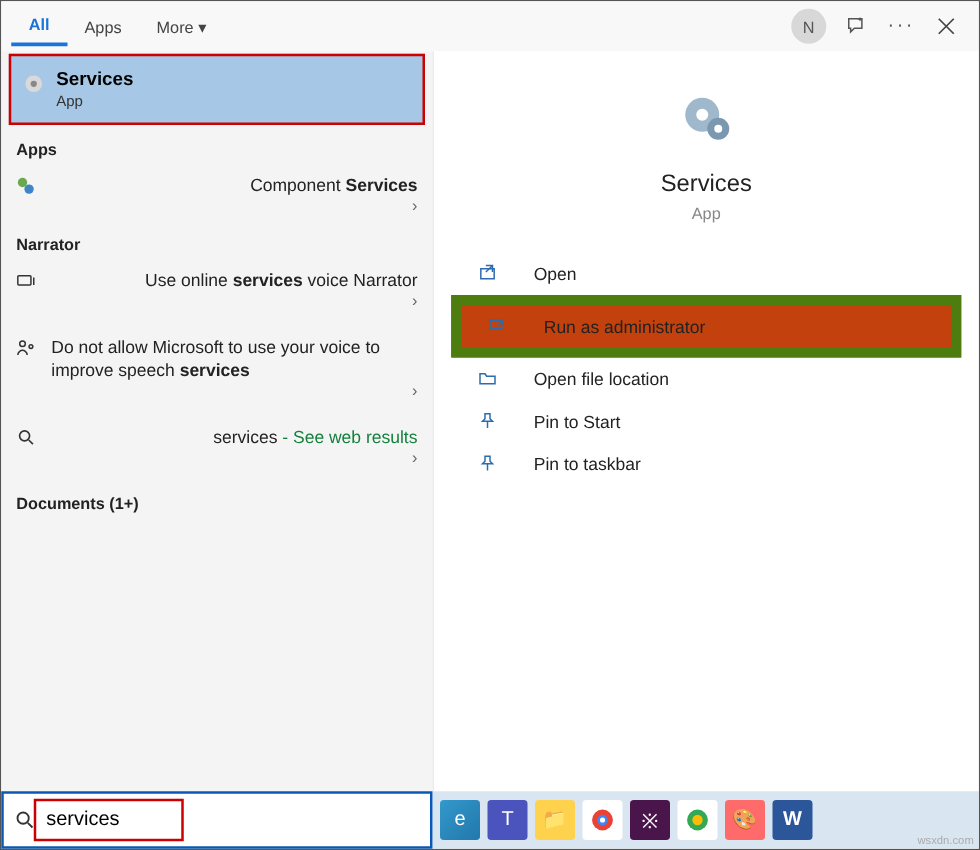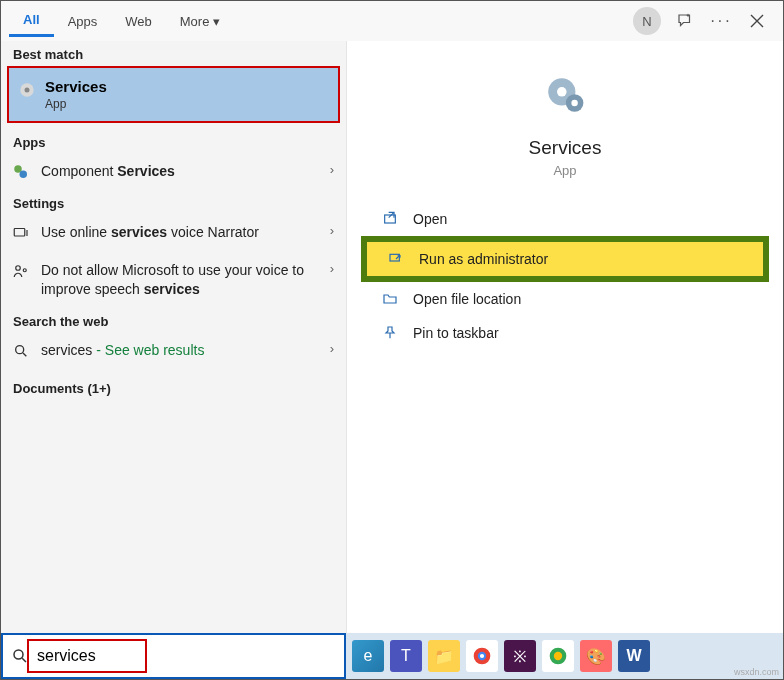--- a/index.html
+++ b/index.html
@@ -18,75 +18,73 @@
   .body { display:flex; height: calc(100% - 40px - 46px); }
   .left { width: 345px; background:#f4f4f4; overflow-y:auto; font-size:14px;}
   .right { flex:1; background:#fff; border-left:1px solid #e5e5e5; padding-top:20px;}
 
   .section-label { padding: 6px 12px 2px 12px; font-size:13px; font-weight:600; color:#222;}
   .bestmatch { background:#a6c8e6; border:2px solid #c00; margin:2px 6px 6px 6px; padding:10px 10px 10px 36px; position:relative; }
   .bestmatch .gear { position:absolute; left:8px; top:12px; width:20px; height:20px;}
   .bestmatch .title { font-weight:600; font-size:15px; }
   .bestmatch .sub { font-size:12px; color:#333; margin-top:2px;}
 
-  .row { display:flex; align-items:flex-start; padding:10px 12px 10px 40px; position:relative; cursor:pointer; }
+  .row { display:flex; align-items:flex-end; padding:10px 12px 10px 40px; position:relative; cursor:pointer;flex-direction:column; }
   .row .ic { position:absolute; left:10px; width:20px; height:20px; display:flex; align-items:center; justify-content:center;}
   .row .txt { flex:1; font-size:14px; color:#222; line-height:1.3;}
   .row .chevron { color:#666; font-size:13px;}
   .muted { color:#15803d; }
 
   
   .biggear { width:48px; height:48px; margin:10px auto 0 auto; display:block;}
   .apptitle { text-align:center; font-size:19px; margin-top:18px; color:#222;}
   .appsub { text-align:center; font-size:13px; color:#888; margin-top:4px; margin-bottom:24px;}
-  .action { display:flex; align-items:center; padding:8px 10px 8px 20px; margin: 0 14px; font-size:14px; color:#222; cursor:pointer; gap:14px;}
+  .action { display:flex; align-items:center; padding:8px 10px 8px 20px; margin: 0 14px; font-size:14px; color:#222; cursor:pointer; gap:28px;}
   .action .aicon { width:18px; height:18px; display:flex; align-items:center; justify-content:center; color:#2b6cb0;}
-  .action.boxed { border:6px solid #4d7c0f; background:#fde047;text-align:center;}
+  .action.boxed { border:8px solid #4d7c0f; background:#c2410c;text-align:center;}
 
   
   .bottombar { position:absolute; left:0; bottom:0; width:100%; height:46px; display:flex;}
   .searchbar { width:345px; height:46px; border:2px solid #0a58b5; background:#fff; display:flex; align-items:center; padding:0 8px; position:relative;}
   .searchbar .sredbox { position:absolute; left:24px; top:4px; width:120px; height:34px; border:2px solid #c00; pointer-events:none;}
   .searchbar input { border:none; outline:none; font-size:16px; flex:1; margin-left:8px; font-family:inherit;}
   .taskbar { flex:1; background:#d9e6f2; display:flex; align-items:center; gap:6px; padding:0 6px;}
   .ticon { width:32px; height:32px; border-radius:3px; display:flex; align-items:center; justify-content:center; font-size:16px; background:#fff; }
   .watermark { position:absolute; right:4px; bottom:2px; font-size:9px; color:#aaa;margin-left:20px;}
 
   svg { display:block; }
 </style>
 </head>
 <body>
 
 <div class="window">
 
   <div class="tabstrip">
     <div class="tab selected">All</div>
     <div class="tab">Apps</div>
-    <div class="tab">Web</div>
     <div class="tab"><span>More</span>&nbsp;▾</div>
     <div class="spacer"></div>
     <div class="avatar">N</div>
     <div class="topicon">
       <svg width="18" height="18" viewBox="0 0 24 24" fill="none" stroke="#555" stroke-width="1.6">
           <path d="M4 4h14v10H10l-4 4v-4H4z"></path>
           <path d="M16 2l1 2 2 .5-2 .5-1 2-1-2-2-.5 2-.5z" fill="#555" stroke="none"></path>
         </svg>
     </div>
     <div class="topicon ellipsis">···</div>
     <div class="topicon">
       <svg width="14" height="14" viewBox="0 0 14 14" stroke="#444" stroke-width="1.4">
           <path d="M1 1l12 12M13 1L1 13"></path>
         </svg>
     </div>
   </div>
 
   <div class="body">
 
     <div class="left">
-      <div class="section-label">Best match</div>
       <div class="bestmatch">
         <span class="gear">
           <svg viewBox="0 0 24 24" width="20" height="20">
               <circle cx="12" cy="12" r="8" fill="#d9d9d9"></circle>
               <circle cx="12" cy="12" r="3" fill="#888"></circle>
             </svg>
         </span>
         <div class="title">Services</div>
         <div class="sub">App</div>
       </div>
@@ -96,21 +94,21 @@
         <span class="ic">
           <svg width="18" height="18" viewBox="0 0 24 24">
               <circle cx="8" cy="8" r="5" fill="#6aa84f"></circle>
               <circle cx="15" cy="15" r="5" fill="#3d85c6"></circle>
             </svg>
         </span>
         <span class="txt"><span>Component </span><b>Services</b></span>
         <span class="chevron">›</span>
       </div>
 
-      <div class="section-label">Settings</div>
+      <div class="section-label">Narrator</div>
       <div class="row">
         <span class="ic">
           <svg width="18" height="18" viewBox="0 0 24 24" fill="none" stroke="#333" stroke-width="1.6">
               <rect x="3" y="6" width="14" height="10" rx="1"></rect>
               <path d="M20 8v8"></path>
             </svg>
         </span>
         <span class="txt"><span>Use online </span><b>services</b><span> voice Narrator</span></span>
         <span class="chevron">›</span>
       </div>
@@ -119,21 +117,20 @@
           <svg width="18" height="18" viewBox="0 0 24 24" fill="none" stroke="#333" stroke-width="1.6">
               <circle cx="8" cy="8" r="3"></circle>
               <path d="M3 20c0-3 3-5 5-5s5 2 5 5"></path>
               <circle cx="17" cy="11" r="2"></circle>
             </svg>
         </span>
         <span class="txt"><span>Do not allow Microsoft to use your voice to improve speech </span><b>services</b></span>
         <span class="chevron">›</span>
       </div>
 
-      <div class="section-label">Search the web</div>
       <div class="row">
         <span class="ic">
           <svg width="16" height="16" viewBox="0 0 24 24" fill="none" stroke="#333" stroke-width="2">
               <circle cx="10" cy="10" r="6"></circle>
               <path d="M15 15l5 5"></path>
             </svg>
         </span>
         <span class="txt"><span>services</span><span class="muted"> - See web results</span></span>
         <span class="chevron">›</span>
       </div>
@@ -172,20 +169,28 @@
           </span>
         <span>Run as administrator</span>
       </div>
       <div class="action">
         <span class="aicon">
             <svg width="16" height="16" viewBox="0 0 24 24" fill="none" stroke="#2b6cb0" stroke-width="1.8">
               <path d="M3 6h6l2 3h10v9H3z"></path>
             </svg>
           </span>
         <span>Open file location</span>
+      </div>
+      <div class="action">
+        <span class="aicon">
+            <svg width="16" height="16" viewBox="0 0 24 24" fill="none" stroke="#2b6cb0" stroke-width="1.8">
+              <path d="M9 3h6v6l3 3H6l3-3zM12 12v8"></path>
+            </svg>
+          </span>
+        <span>Pin to Start</span>
       </div>
       <div class="action">
         <span class="aicon">
             <svg width="16" height="16" viewBox="0 0 24 24" fill="none" stroke="#2b6cb0" stroke-width="1.8">
               <path d="M9 3h6v6l3 3H6l3-3zM12 12v8"></path>
             </svg>
           </span>
         <span>Pin to taskbar</span>
       </div>
     </div>

